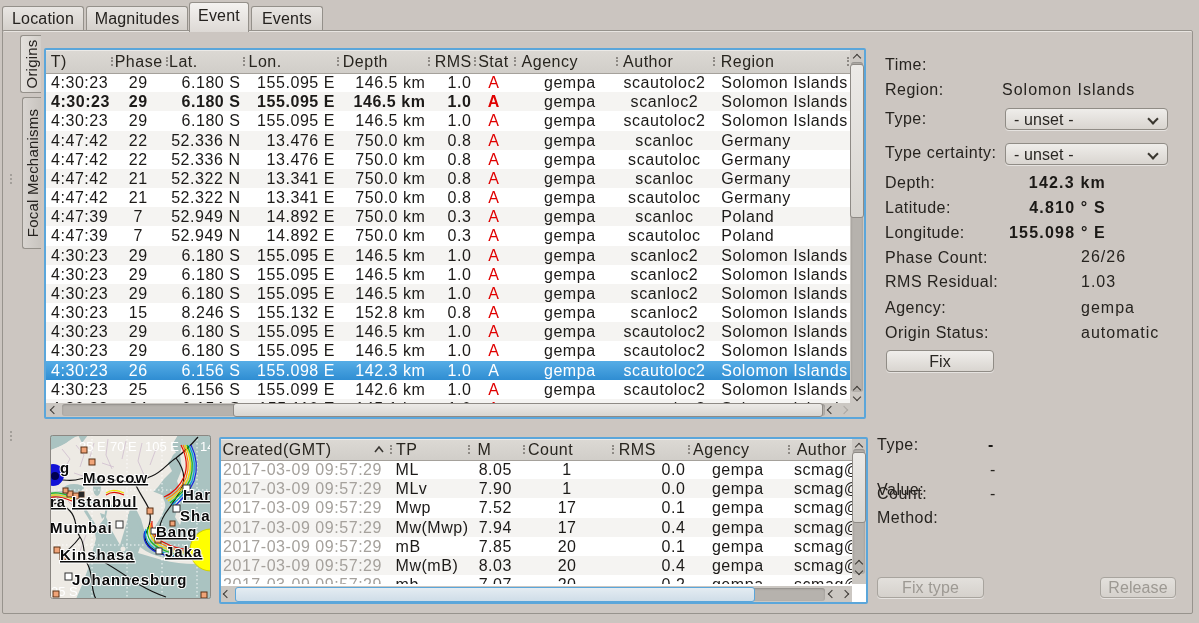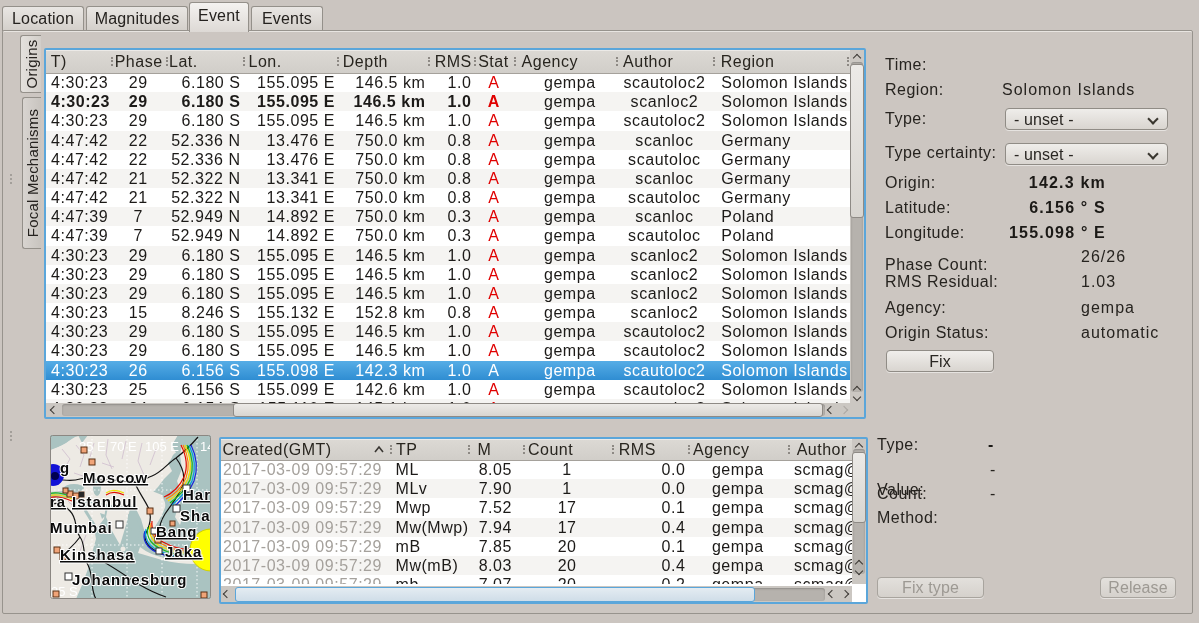--- a/index.html
+++ b/index.html
@@ -360,27 +360,27 @@
 <div class="lbl" style="left:885px;top:80px;height:20px;line-height:20px">Region:</div>
     <div class="val" style="left:1002px;top:80px;height:20px;line-height:20px">Solomon Islands</div>
 <div class="lbl" style="left:885px;top:109px;height:20px;line-height:20px">Type:</div>
 <div class="combo" style="left:1005px;top:108px;width:163px;height:22px;line-height:21px"><span style="margin-left:8px">- unset -</span><span class="cv">
         <i></i>
       </span></div>
 <div class="lbl" style="left:885px;top:143px;height:20px;line-height:20px">Type certainty:</div>
 <div class="combo" style="left:1005px;top:143px;width:163px;height:22px;line-height:21px"><span style="margin-left:8px">- unset -</span><span class="cv">
         <i></i>
       </span></div>
-<div class="lbl" style="left:885px;top:173px;height:20px;line-height:20px">Origin:</div>
+<div class="lbl" style="left:885px;top:173px;height:20px;line-height:20px">Depth:</div>
     <div class="valb" style="right:93px;top:173px;height:20px;line-height:20px">142.3 km</div>
 <div class="lbl" style="left:885px;top:198px;height:20px;line-height:20px">Latitude:</div>
-    <div class="valb" style="right:93px;top:198px;height:20px;line-height:20px">6.156 ° S</div>
+    <div class="valb" style="right:93px;top:198px;height:20px;line-height:20px">4.810 ° S</div>
 <div class="lbl" style="left:885px;top:223px;height:20px;line-height:20px">Longitude:</div>
     <div class="valb" style="right:93px;top:223px;height:20px;line-height:20px">155.098 ° E</div>
-<div class="lbl" style="left:885px;top:255px;height:20px;line-height:20px">Phase Count:</div>
+<div class="lbl" style="left:885px;top:248px;height:20px;line-height:20px">Phase Count:</div>
     <div class="val" style="left:1081px;top:247px;height:20px;line-height:20px">26/26</div>
 <div class="lbl" style="left:885px;top:272px;height:20px;line-height:20px">RMS Residual:</div>
     <div class="val" style="left:1081px;top:272px;height:20px;line-height:20px">1.03</div>
 <div class="lbl" style="left:885px;top:298px;height:20px;line-height:20px">Agency:</div>
     <div class="val" style="left:1081px;top:298px;height:20px;line-height:20px">gempa</div>
 <div class="lbl" style="left:885px;top:323px;height:20px;line-height:20px">Origin Status:</div>
     <div class="val" style="left:1081px;top:323px;height:20px;line-height:20px">automatic</div>
 <div class="btn" style="left:886px;top:350px;width:108px;height:22px;line-height:21px">Fix</div>
 <svg class="abs" style="left:50px;top:435px" width="161" height="164" viewBox="0 0 161 164">
 <defs>

